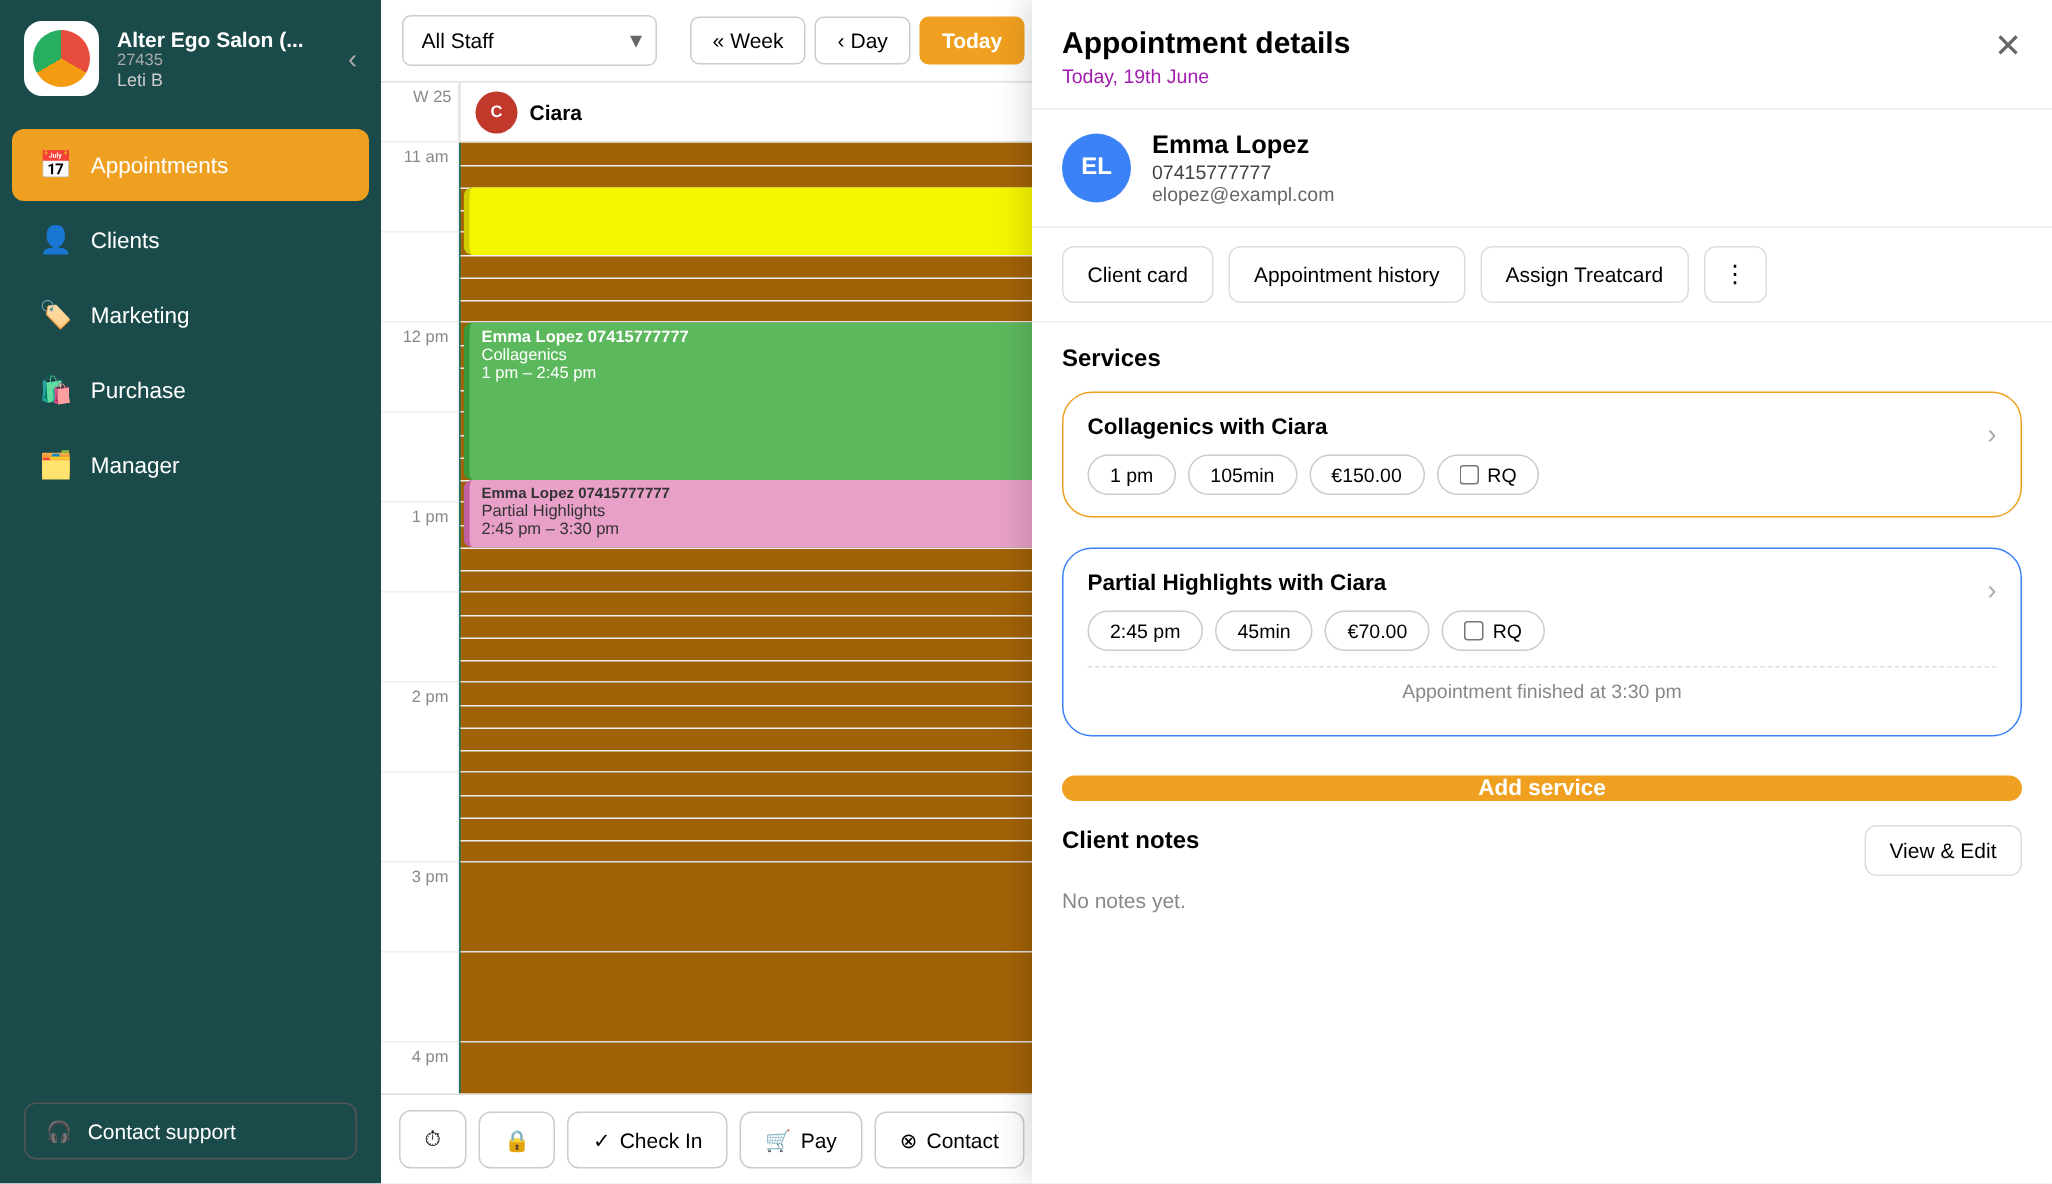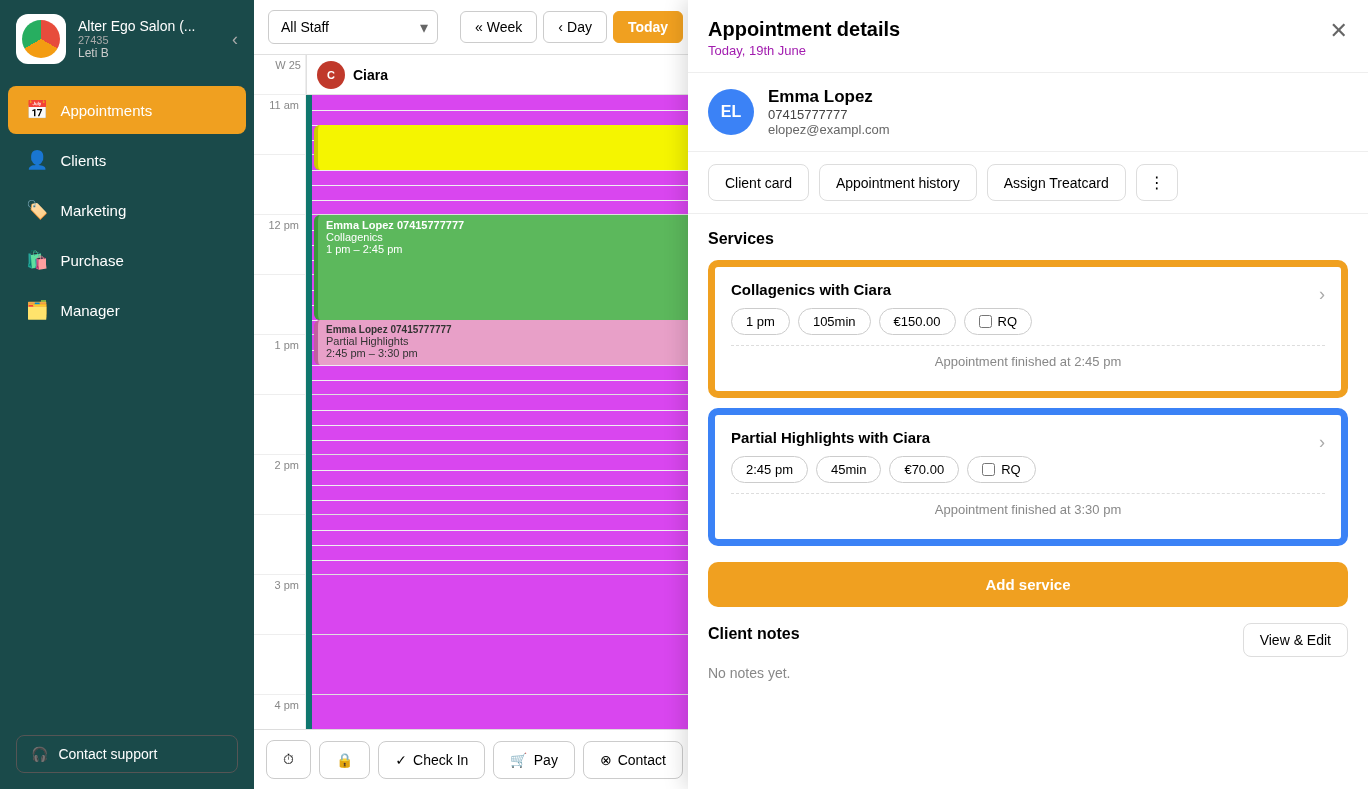--- a/index.html
+++ b/index.html
@@ -26,21 +26,21 @@
       border-radius: 12px;
       display: flex; align-items: center; justify-content: center;
       flex-shrink: 0;
     }
     .logo-circle {
       width: 38px; height: 38px;
       border-radius: 50%;
       background: conic-gradient(#e74c3c 0deg 120deg, #f39c12 120deg 240deg, #27ae60 240deg 360deg);
     }
     .sidebar-info { color: white; }
-    .sidebar-salon { font-size: 14px; font-weight: 400; text-align: center; }
+    .sidebar-salon { font-size: 14px; font-weight: 700; text-align: center; }
     .sidebar-id { font-size: 11px; color: #aaa; }
     .sidebar-user { font-size: 12px; color: #ccc; }
     .sidebar-arrow {
       margin-left: auto;
       color: #aaa;
       font-size: 18px;
     }
     .sidebar-datetime {
       padding: 8px 16px 14px;
       color: white;
@@ -221,24 +221,24 @@
       flex: 1;
       overflow-y: auto;
       padding: 16px 20px;
     }
     .section-title {
       font-size: 16px;
       font-weight: 700;
       margin-bottom: 12px;
     }
     .service-card {
-      border: 7px solid #3b82f6;
-      border-radius: 10px;
+      border: 1px solid #3b82f6;
+      border-radius: 20px;
       padding: 14px 16px;
-      margin-bottom: 10px;
+      margin-bottom: 20px;
     }
     .service-card.highlighted { border-color: #f0a020; }
     .service-name { font-size: 15px; font-weight: 700; margin-bottom: 10px; }
     .service-tags {
       display: flex; gap: 8px; align-items: center; flex-wrap: wrap;
     }
     .service-tag {
       border: 1px solid #ccc;
       border-radius: 20px;
       padding: 5px 14px;
@@ -262,21 +262,20 @@
       border-top: 1px dashed #ddd;
       margin-top: 10px;
     }
 
     .add-service-btn {
       width: 100%;
       background: #f0a020;
       color: white;
       border: none;
       border-radius: 10px;
-      padding: 14px;
       font-size: 15px;
       font-weight: 600;
       cursor: pointer;
       margin-top: 6px;
       margin-bottom: 16px;
     }
     .client-notes-header {
       display: flex; align-items: center; justify-content: space-between;
       margin-bottom: 8px;
     }
@@ -469,21 +468,21 @@
             <span>Ciara</span>
           </div>
           <div class="staff-header-cell">
             <div class="avatar-circle" style="background:#8e44ad;">L</div>
             <span>Lillian</span>
           </div>
         </div>
 
         <div style="flex:1;overflow:hidden;display:flex;">
 
-          <div style="flex:1;border-left:6px solid #0f766e;position:relative;background:#d946ef;text-decoration:underline;">
+          <div style="flex:1;border-left:1px solid #0f766e;position:relative;background:#a16207;text-decoration:underline;">
 
             <div class="hour-block">
               <div class="quarter-line"></div>
               <div class="quarter-line" style="top:30px;"></div>
               <div class="quarter-line" style="top:45px;"></div>
             </div>
             <div class="hour-block">
               <div class="quarter-line"></div>
               <div class="quarter-line" style="top:30px;"></div>
               <div class="quarter-line" style="top:45px;"></div>
@@ -633,21 +632,20 @@
       </div>
       <div class="service-tags">
         <span class="service-tag">1 pm</span>
         <span class="service-tag">105min</span>
         <span class="service-tag">€150.00</span>
         <span class="service-rq">
           <input type="checkbox" style="">
           <span>RQ</span>
         </span>
       </div>
-      <div class="apt-finished">Appointment finished at 2:45 pm</div>
     </div>
 
     
     <div class="service-card">
       <div style="display:flex;align-items:center;justify-content:space-between;">
         <div class="service-name">
           <strong>Partial Highlights</strong>
           <span> with Ciara</span>
         </div>
         <span class="service-arrow">›</span>

